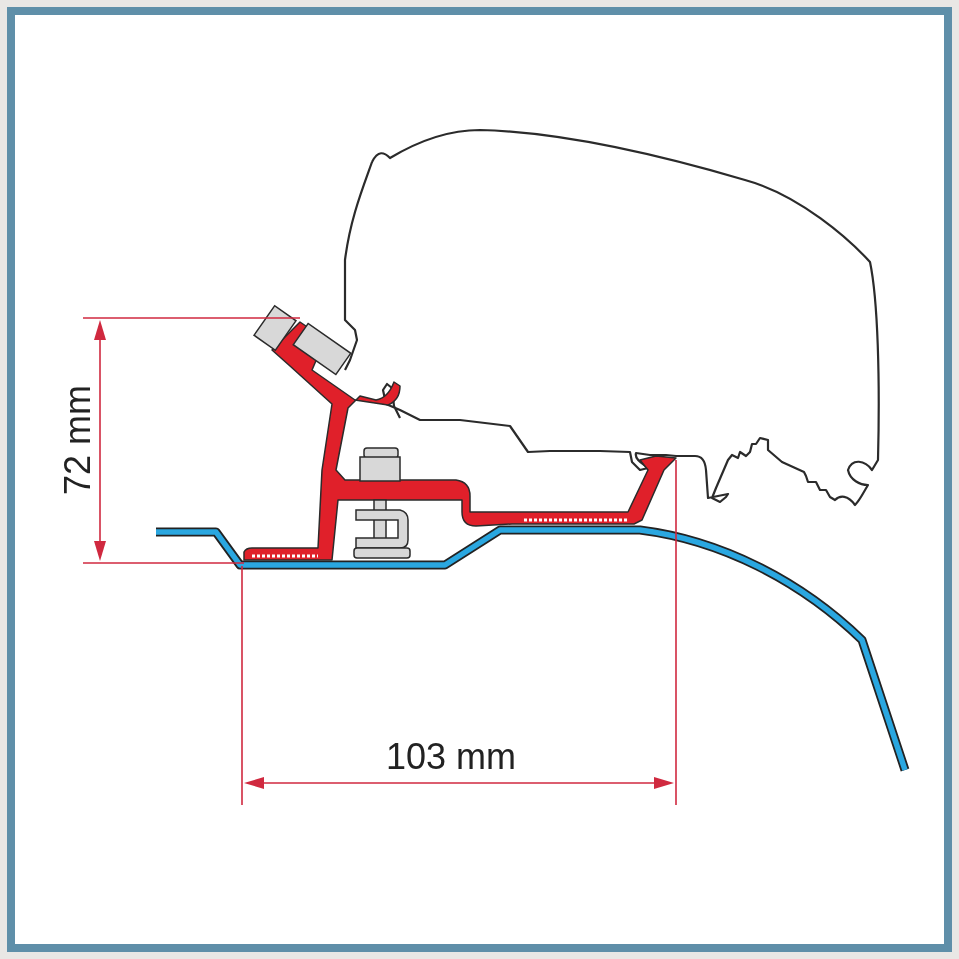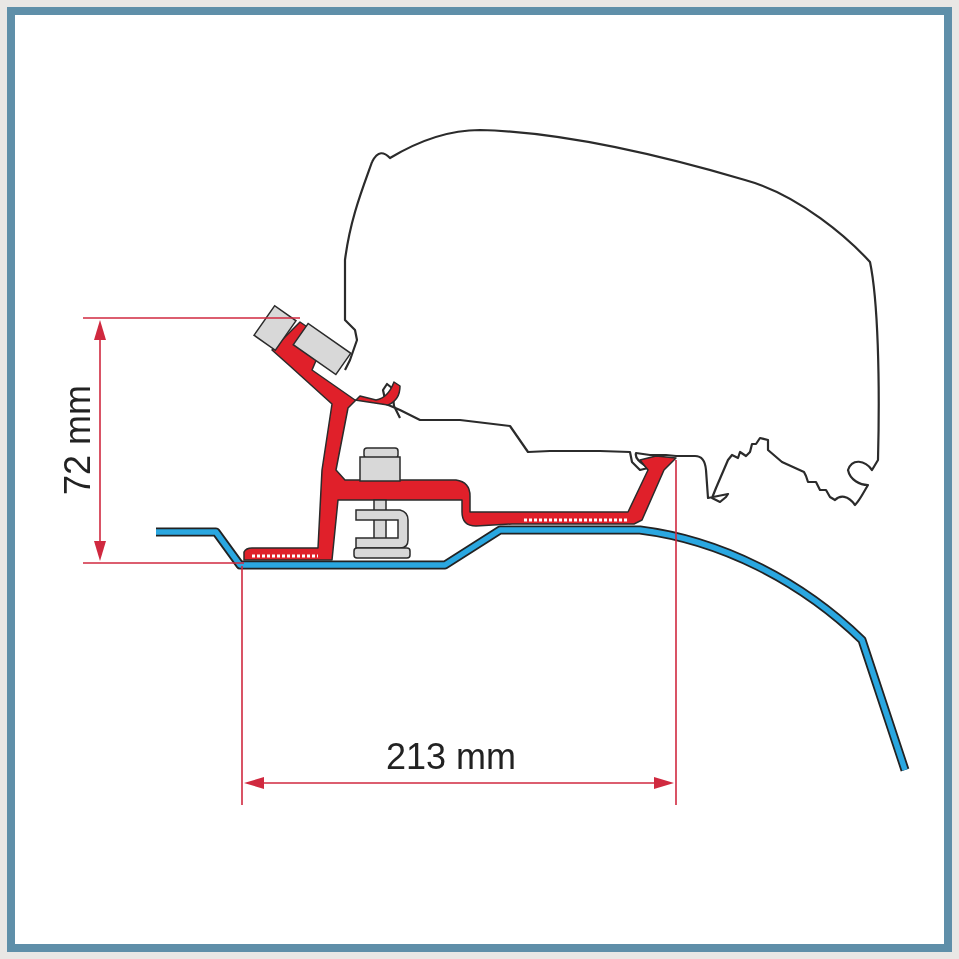--- a/index.html
+++ b/index.html
@@ -56,13 +56,13 @@
   <g stroke="#d0293f" stroke-width="1.6" fill="#d0293f">
     <line x1="242" y1="566" x2="242" y2="805"></line>
     <line x1="676" y1="460" x2="676" y2="805"></line>
     <line x1="252" y1="783" x2="666" y2="783"></line>
     <polygon points="244,783 264,777 264,789" stroke="none"></polygon>
     <polygon points="674,783 654,777 654,789" stroke="none"></polygon>
   </g>
 </svg>
 
 <div class="dim-label v">72 mm</div>
-<div class="dim-label h">213 mm</div>
+<div class="dim-label h">103 mm</div>
 
 </body></html>

